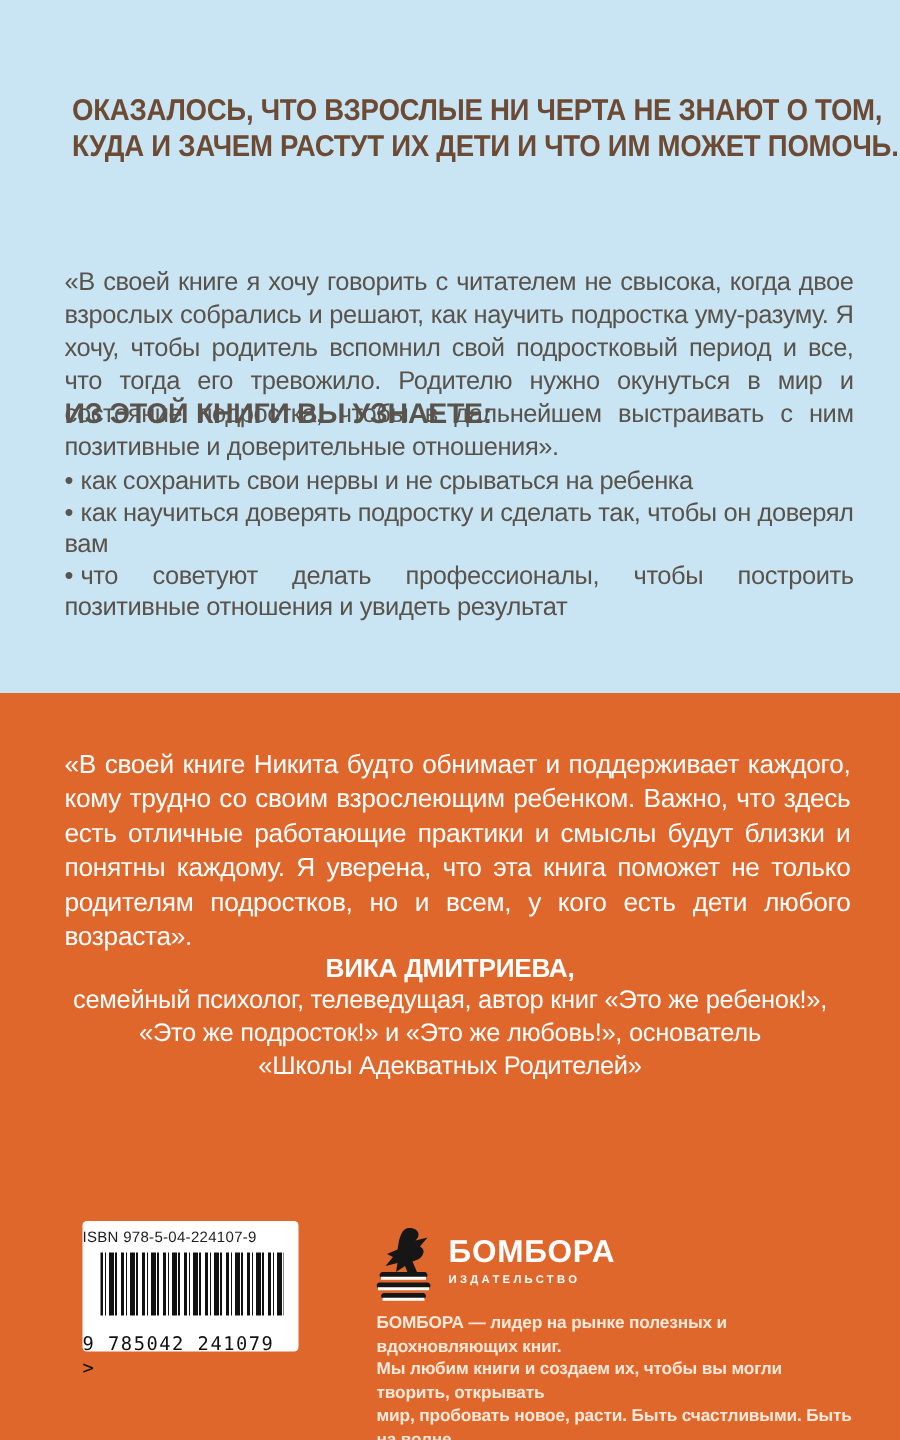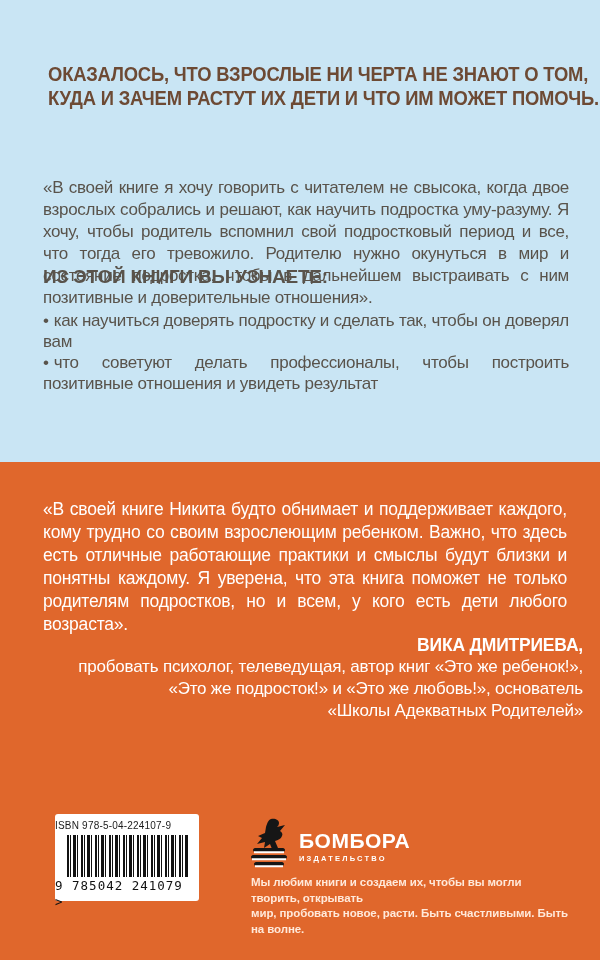--- a/index.html
+++ b/index.html
@@ -46,22 +46,22 @@
     background:#e0672c;
   }
 
   .review-quote {
     position:absolute; top:36px; left:43px; width:524px;
     color:#ffffff; font-size:17.5px; line-height:23px;
     letter-spacing:-0.2px; text-align:justify;
   }
 
   .attribution {
-    position:absolute; top:172px; left:59px; width:524px;
-    color:#ffffff; text-align:right; font-size:17px; line-height:22px;
+    position:absolute; top:172px; left:38px; width:524px;
+    color:#ffffff; text-align:center; font-size:17px; line-height:22px;
     letter-spacing:-0.2px;
   }
   .attribution .reviewer-name { font-weight:bold; font-size:17.5px; }
 
   
   .barcode-panel {
     position:absolute; left:55px; top:352px; width:144px; height:87px;
     background:#ffffff; border-radius:3px; padding-top:6px;
     text-align:left;
   }
@@ -69,25 +69,25 @@
     color:#1c1c1c; font-size:10px; letter-spacing:0.2px; line-height:12px;
   }
   .barcode-bars {
     height:42px; margin:3px 10px 0 12px;
     background:repeating-linear-gradient(90deg,
       #111 0 2px, #fff 2px 3px, #111 3px 4px, #fff 4px 6px,
       #111 6px 9px, #fff 9px 10px, #111 10px 11px, #fff 11px 14px);
   }
   .barcode-digits {
     color:#111; font-family:"DejaVu Sans Mono",monospace;
-    font-size:12.5px; line-height:16px; letter-spacing:1px; margin-top:1px;
+    font-size:12.5px; line-height:16px; letter-spacing:1px; margin-top:11px;
   }
 
   .publisher { position:absolute; left:251px; top:356px; width:320px; }
-  .logo-row { display:flex; align-items:center; }
+  .logo-row { display:flex; align-items:flex-start; }
   .logo-icon { width:40px; height:50px; flex:0 0 40px; }
   .logo-names { margin-left:8px; padding-top:6px; }
   .publisher-name {
     color:#ffffff; font-weight:bold; font-size:21px; line-height:22px;
     letter-spacing:0.5px;
   }
   .publisher-tagline {
     color:#ffffff; font-size:7.5px; font-weight:bold;
     letter-spacing:2.2px; margin-top:2px;
   }
@@ -105,34 +105,37 @@
     <span class="hl-line">ОКАЗАЛОСЬ, ЧТО ВЗРОСЛЫЕ НИ ЧЕРТА НЕ ЗНАЮТ О ТОМ,</span><br>
     <span class="hl-line">КУДА И ЗАЧЕМ РАСТУТ ИХ ДЕТИ И ЧТО ИМ МОЖЕТ ПОМОЧЬ.</span>
   </div>
 
   <p class="author-quote">«В своей книге я хочу говорить с читателем не свысока, когда двое взрослых собрались и решают, как научить подростка уму-разуму. Я хочу, чтобы родитель вспомнил свой подростковый период и все, что тогда его тревожило. Родителю нужно окунуться в мир и состояние подростка, чтобы в дальнейшем выстраивать с ним позитивные и доверительные отношения».</p>
 
   <div class="learn-heading">ИЗ ЭТОЙ КНИГИ ВЫ УЗНАЕТЕ:</div>
 
   <div class="bullets">
     <div class="bullet-item">
+      <span class="dot">•</span><span>как сохранить свои нервы и не срываться на ребенка</span>
+    </div>
+    <div class="bullet-item">
       <span class="dot">•</span><span>как научиться доверять подростку и сделать так, чтобы он доверял вам</span>
     </div>
     <div class="bullet-item">
       <span class="dot">•</span><span>что советуют делать профессионалы, чтобы построить позитивные отношения и увидеть результат</span>
     </div>
   </div>
 
   <div class="orange-band">
 
     <p class="review-quote">«В своей книге Никита будто обнимает и поддерживает каждого, кому трудно со своим взрослеющим ребенком. Важно, что здесь есть отличные работающие практики и смыслы будут близки и понятны каждому. Я уверена, что эта книга поможет не только родителям подростков, но и всем, у кого есть дети любого возраста».</p>
 
     <div class="attribution">
       <div class="reviewer-name">ВИКА ДМИТРИЕВА,</div>
-      <div>пробовать психолог, телеведущая, автор книг «Это же ребенок!»,</div>
+      <div>семейный психолог, телеведущая, автор книг «Это же ребенок!»,</div>
       <div>«Это же подросток!» и «Это же любовь!», основатель</div>
       <div>«Школы Адекватных Родителей»</div>
     </div>
 
     <div class="barcode-panel">
       <div class="isbn-label">ISBN 978-5-04-224107-9</div>
       <div class="barcode-bars"></div>
       <div class="barcode-digits">9 785042 241079 &gt;</div>
     </div>
 
@@ -144,19 +147,20 @@
           <path fill="#161616" d="M2 37h32c1 0 2 1 2 2s-1 2-2 2H2c-1 0-2-1-2-2s1-2 2-2z"></path>
           <path fill="#161616" d="M5 44h26c1 0 2 1 2 2s-1 2-2 2H5c-1 0-2-1-2-2s1-2 2-2z"></path>
           <path fill="#ffffff" d="M3 33.2h30v2H3zM1 40.2h34v2H1zM4 47.2h28v2H4z"></path>
         </svg>
         <div class="logo-names">
           <div class="publisher-name">БОМБОРА</div>
           <div class="publisher-tagline">ИЗДАТЕЛЬСТВО</div>
         </div>
       </div>
       <div class="publisher-about">
+        <div>БОМБОРА — лидер на рынке полезных и вдохновляющих книг.</div>
         <div>Мы любим книги и создаем их, чтобы вы могли творить, открывать</div>
         <div>мир, пробовать новое, расти. Быть счастливыми. Быть на волне.</div>
       </div>
     </div>
 
   </div>
 </div>
 
 </body></html>

